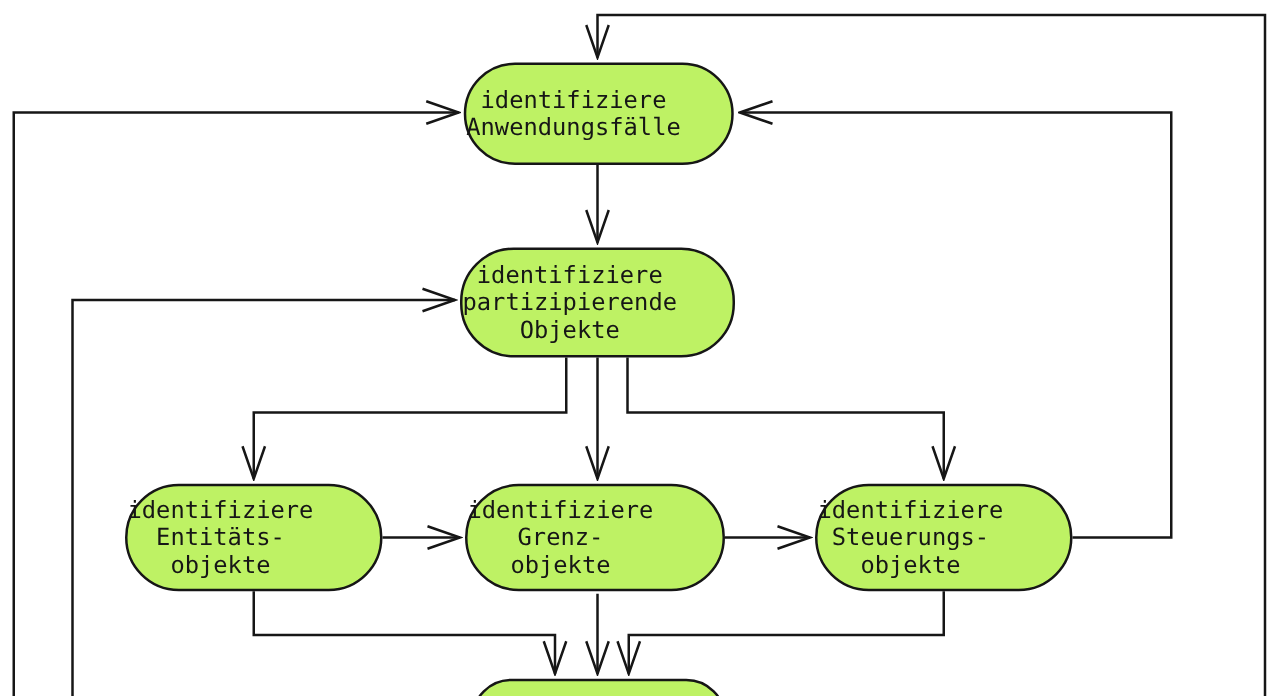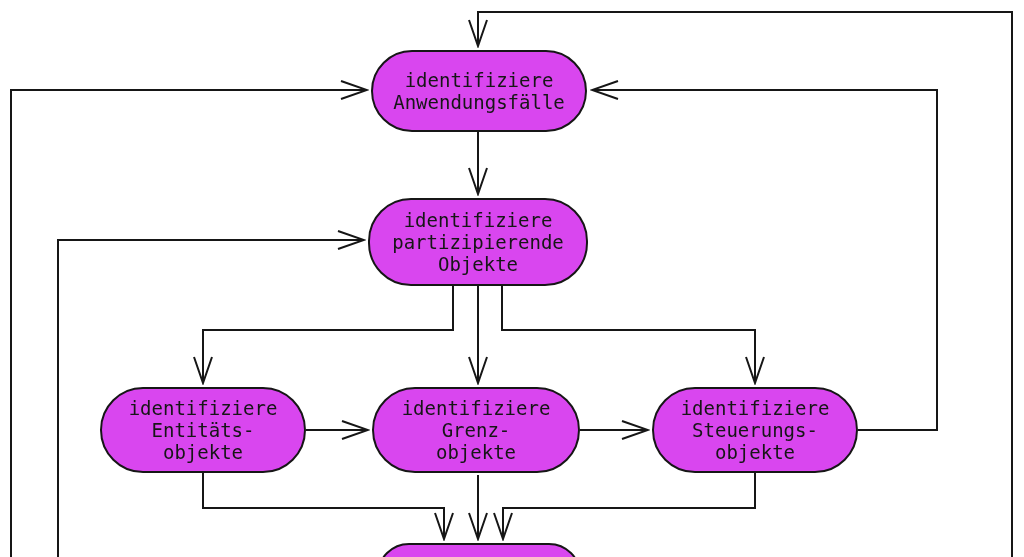--- a/index.html
+++ b/index.html
@@ -25,24 +25,24 @@
   .edge {
     fill: none;
     stroke: #161616;
     stroke-width: 2;
   }
   .node {
     position: absolute;
     box-sizing: border-box;
     border: 2px solid #161616;
     border-radius: 43px;
-    background: #d946ef;
+    background: #bef264;
     display: flex;
     align-items: center;
-    justify-content: center;
+    justify-content: flex-start;
     text-align: center;
   }
   .node .label {
     white-space: pre-line;
     font-size: 19px;
     line-height: 22px;
     color: #161616;
     letter-spacing: 0px;
   }
   .n1 { left: 371px; top: 50px;  width: 216px; height: 82px; border-radius: 41px; }

